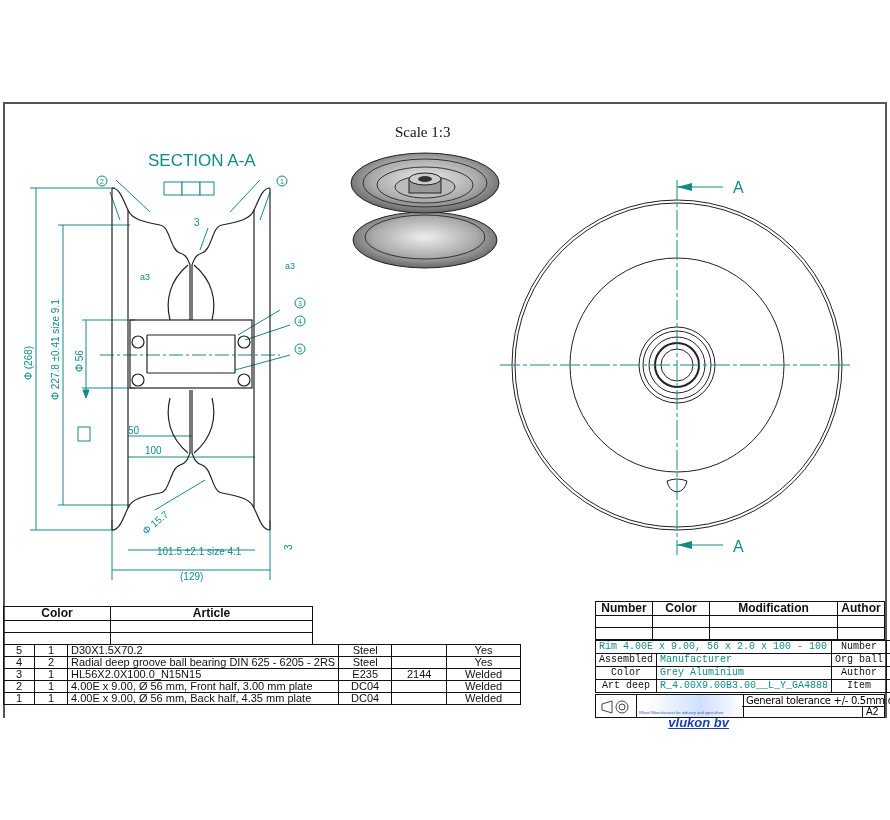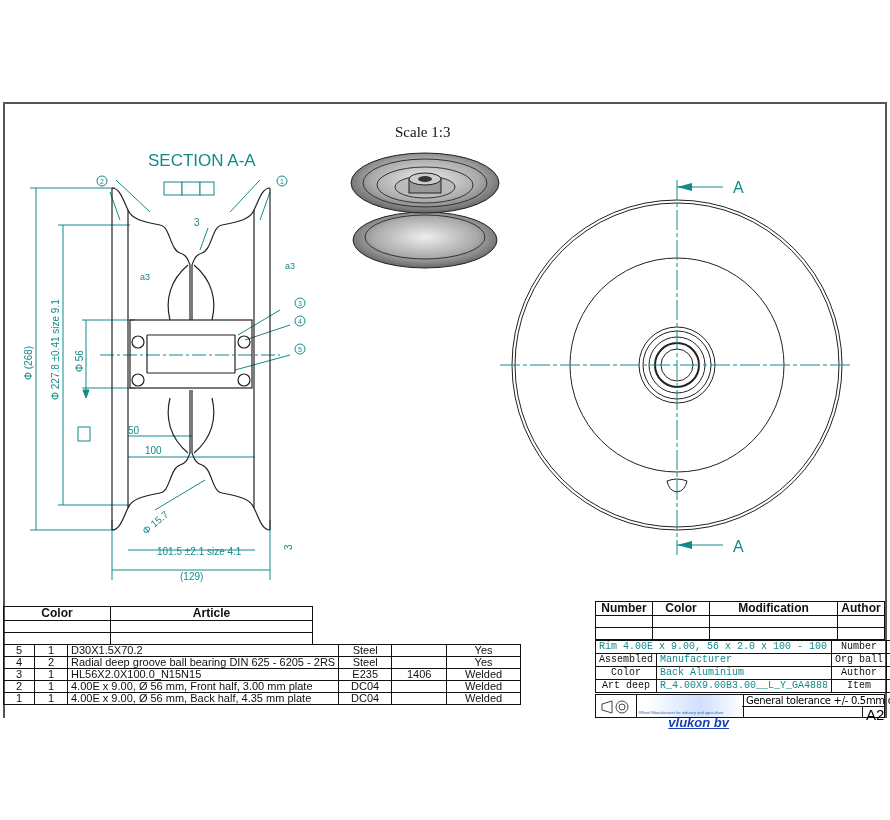--- a/index.html
+++ b/index.html
@@ -195,21 +195,21 @@
     <td>Radial deep groove ball bearing DIN 625 - 6205 - 2RS</td>
     <td class="c">Steel</td>
     <td class="c"></td>
     <td class="c">Yes</td>
   </tr>
   <tr>
     <td class="c">3</td>
     <td class="c">1</td>
     <td>HL56X2.0X100.0_N15N15</td>
     <td class="c">E235</td>
-    <td class="c">1406</td>
+    <td class="c">2144</td>
     <td class="c">Welded</td>
   </tr>
   <tr>
     <td class="c">2</td>
     <td class="c">1</td>
     <td>4.00E x 9.00,  Ø 56 mm, Front half, 3.00 mm plate</td>
     <td class="c">DC04</td>
     <td class="c"></td>
     <td class="c">Welded</td>
   </tr>
@@ -255,21 +255,21 @@
     <td class="v c" style="width:50px">4888</td>
   </tr>
   <tr>
     <td class="l" style="width:34px">Assembled</td>
     <td class="v">Manufacturer</td>
     <td class="l">Org ball</td>
     <td class="v c">13-6-2019</td>
   </tr>
   <tr>
     <td class="l">Color</td>
-    <td class="v">Back Aluminium</td>
+    <td class="v">Grey Aluminium</td>
     <td class="l">Author</td>
     <td class="c">S.H.</td>
   </tr>
   <tr>
     <td class="l">Art deep</td>
     <td class="v">R_4.00X9.00B3.00__L_Y_GA4888</td>
     <td class="l">Item</td>
     <td class="v c">1:1.25</td>
   </tr>
 </tbody>
@@ -280,14 +280,14 @@
     <circle cx="22" cy="8" r="6" fill="none" stroke="#444"></circle>
     <circle cx="22" cy="8" r="3" fill="none" stroke="#444"></circle>
   </svg>
   <div style="position:absolute;left:40px;top:0;width:106px;height:22px;border-left:1px solid #111;border-right:1px solid #111;background:linear-gradient(90deg,#fff 10%,#cfe0ff 60%,#fff);">
     <span style="position:absolute;right:14px;top:0px;font-style:italic;font-weight:bold;font-size:13px;color:#1a3fb0;text-decoration:underline;margin-top:20px;">vlukon bv</span>
     <span style="position:absolute;left:2px;top:15px;font-size:4px;color:#4060a0;white-space:nowrap;">Wheel Manufacturer for industry and agriculture</span>
   </div>
   <div style="position:absolute;left:150px;top:0;font-size:10px;font-family:'DejaVu Sans',sans-serif;white-space:nowrap;letter-spacing:-0.3px;">General tolerance +/- 0.5mm or +/- 1°</div>
   <div style="position:absolute;left:146px;top:11px;width:142px;border-top:1px solid #111;"></div>
   <div style="position:absolute;left:266px;top:11px;height:11px;border-left:1px solid #111;"></div>
-  <div style="position:absolute;left:270px;top:11px;font-size:15px;">A2</div>
+  <div style="position:absolute;left:270px;top:11px;font-size:10px;">A2</div>
 </div>
 
 </body></html>

